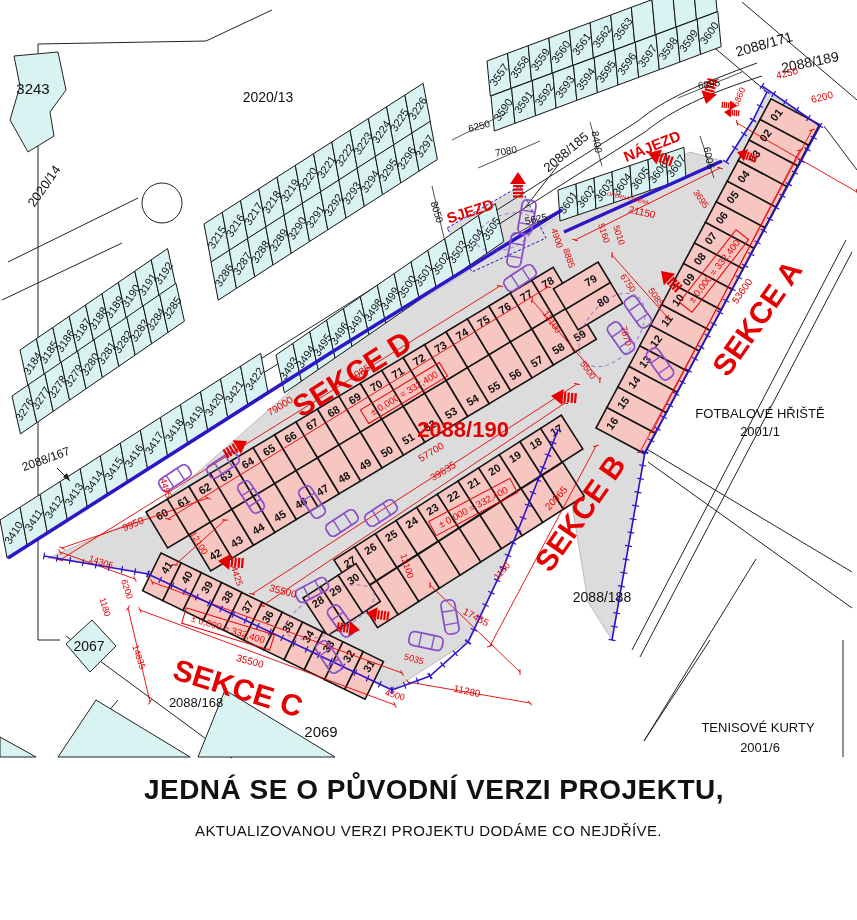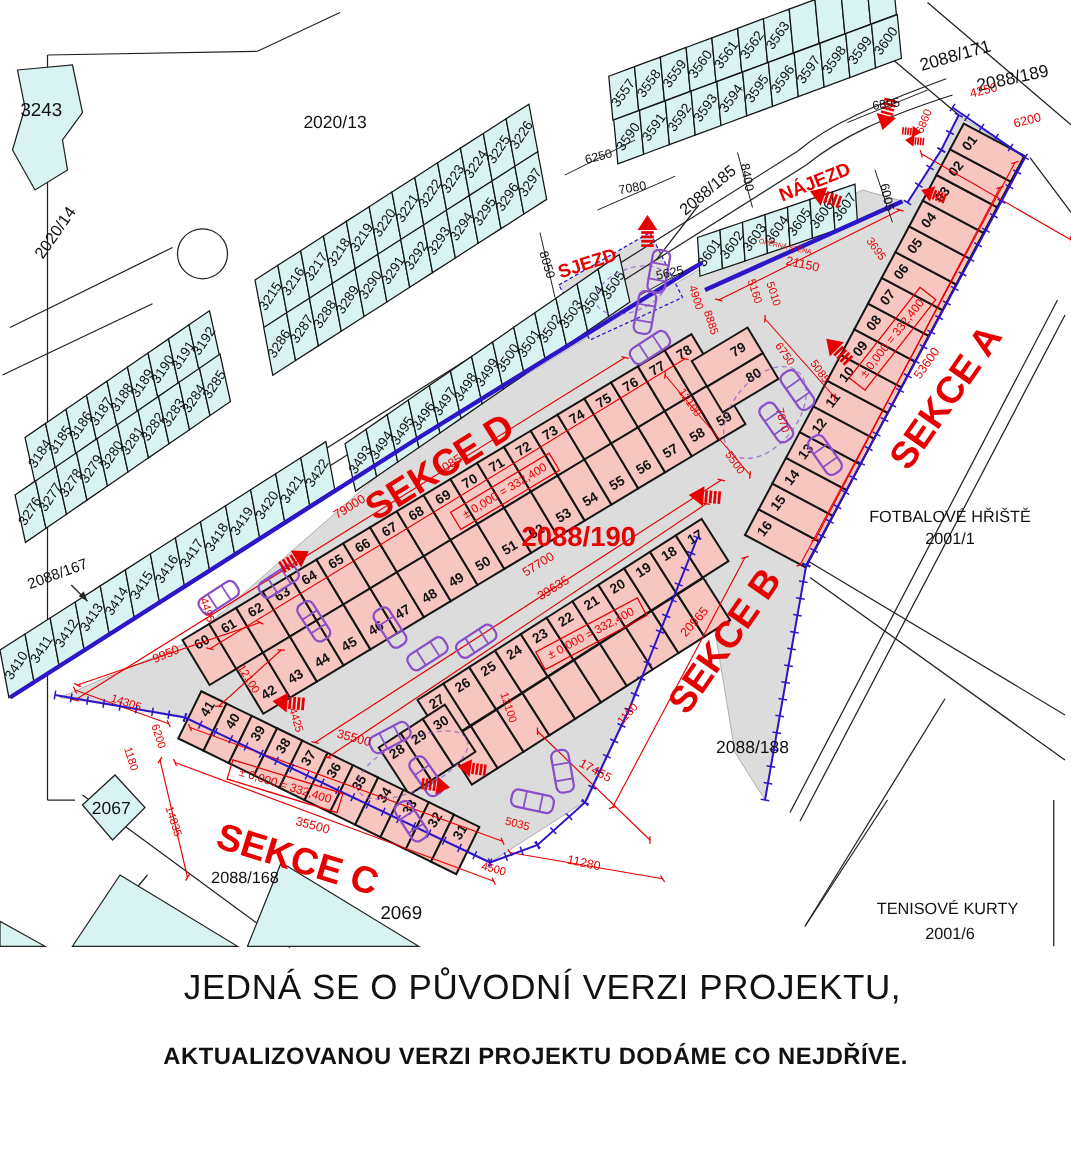--- a/index.html
+++ b/index.html
@@ -1,21 +1,21 @@
 <!DOCTYPE html>
 <html><head>
 <meta charset="utf-8">
 <style>
   html,body{margin:0;padding:0;background:#fff;}
   #stage{position:relative;width:857px;height:920px;background:#fff;overflow:hidden;
          font-family:"Liberation Sans", sans-serif;}
   #map{position:absolute;left:0;top:0;}
   #disclaimer{position:absolute;left:0;top:770px;width:857px;text-align:center;color:#111;}
-  #disclaimer .big{font-size:28px;font-weight:normal;letter-spacing:.5px;line-height:40px;margin-left:11px;}
-  #disclaimer .small{font-size:19px;font-weight:bold;letter-spacing:.4px;margin-top:25px;}
+  #disclaimer .big{font-size:28px;font-weight:bold;letter-spacing:.5px;line-height:40px;margin-left:11px;}
+  #disclaimer .small{font-size:15px;font-weight:normal;letter-spacing:.4px;margin-top:12px;}
   text{user-select:none;}
 </style>
 </head>
 <body>
 
 <div id="stage">
   <svg id="map" width="857" height="770" viewBox="0 0 857 770">
       <rect x="0" y="0" width="857" height="770" fill="#ffffff"></rect>
       <polygon points="48,558 150,514 335,352 565,212 690,152 726,162 753,120 767,92 820,126 645,452 612,640 588,602 560,432 505,565 470,640 392,690 142,572" fill="#dcdcdc" stroke="#9a9a9a" stroke-width="0.6"></polygon>
       <polygon points="447,228 520,186 546,238 472,272" fill="#dcdcdc" stroke="#2c16c8" stroke-width="1" stroke-dasharray="3 2"></polygon>

